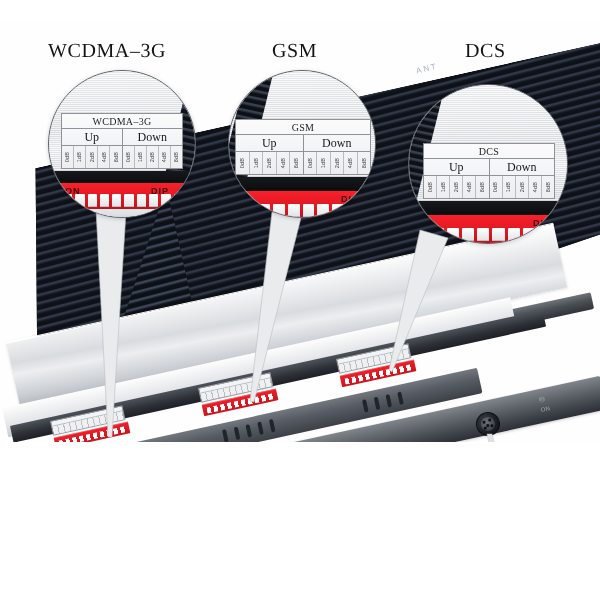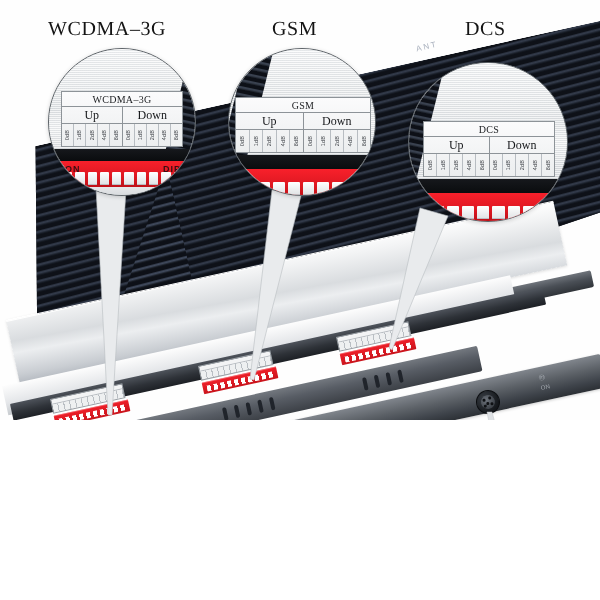--- a/index.html
+++ b/index.html
@@ -8,20 +8,21 @@
     width: 600px; height: 600px;
     overflow: hidden;
     background: #ffffff;
     font-family: "Liberation Serif", serif;
   }
   #stage {
     position: relative;
     width: 600px; height: 420px;
     background: #fefefe;
     overflow: hidden;
+    margin-top: 22px;
   }
 
   
   .band-label {
     position: absolute;
     font-family: "Liberation Serif", serif;
     font-size: 20px;
     color: #141414;
     letter-spacing: 0.6px;
     white-space: nowrap;
@@ -333,21 +334,21 @@
   .b-dip .dip-on, .b-dip .dip-dip {
     position: absolute;
     top: 3px;
     font-family: "Liberation Sans", sans-serif;
     font-size: 9px;
     font-weight: bold;
     color: #3c0c10;
     letter-spacing: 1px;
   }
   .b-dip .dip-on  { left: 8px; }
-  .b-dip .dip-dip { right: 8px; }
+  .b-dip .dip-dip { right: 20px; }
   .b-dip .toggles {
     position: absolute;
     left: 6px; right: 6px; bottom: 2px;
     height: 13px;
     display: flex; gap: 3px;
   }
   .b-dip .toggles i {
     flex: 1;
     background: linear-gradient(180deg,#ffffff,#dfe2e4);
     border-radius: 1px 1px 0 0;

